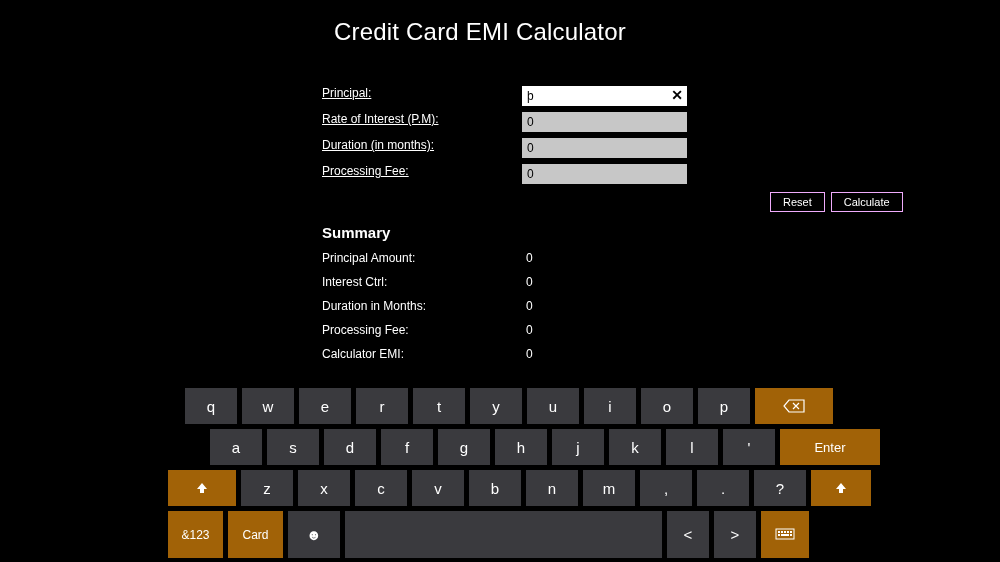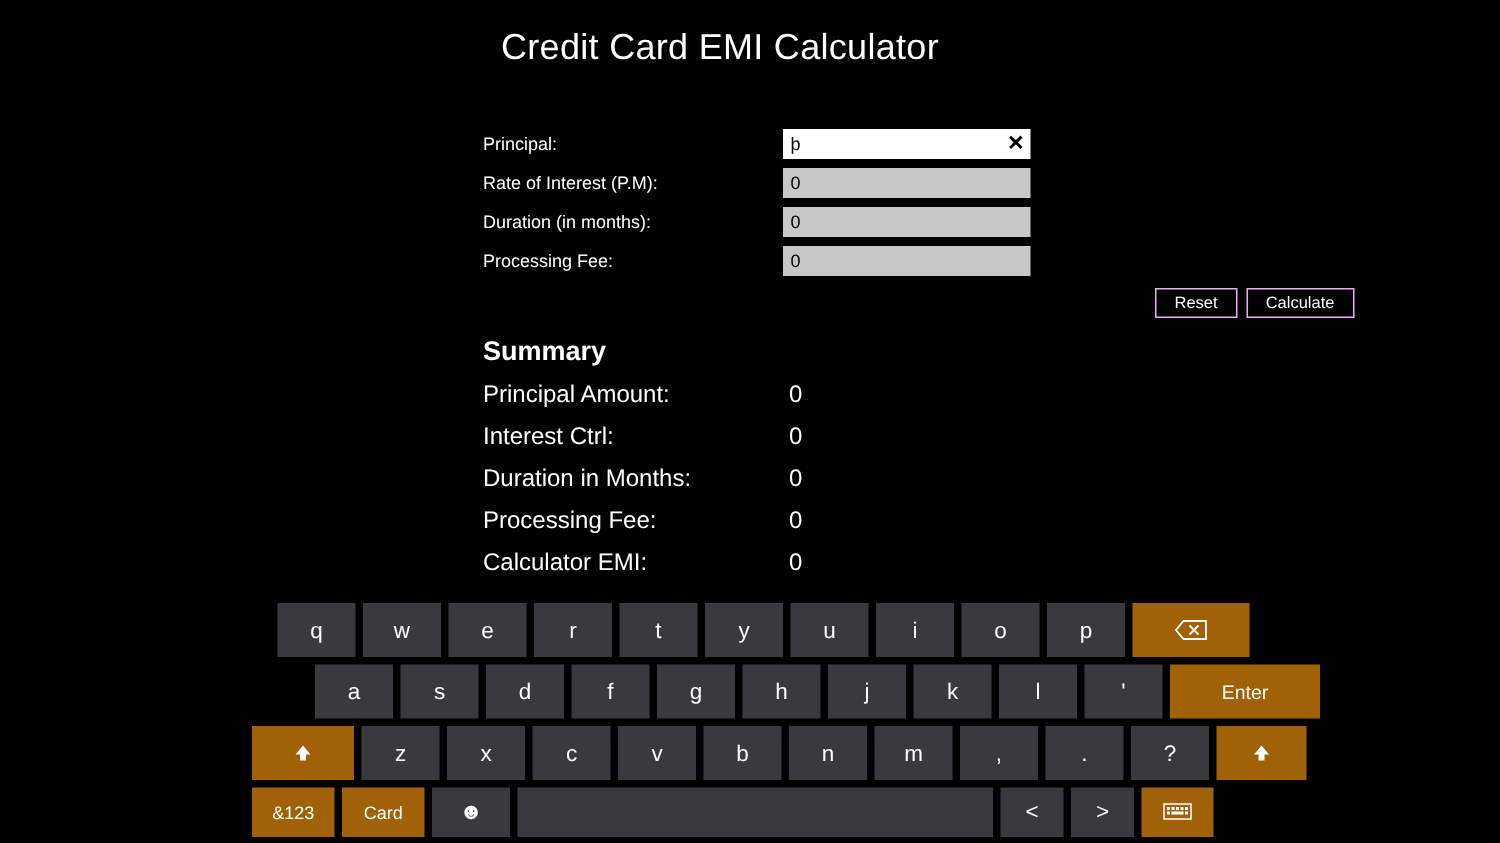--- a/index.html
+++ b/index.html
@@ -19,23 +19,23 @@
   font-size: 24px;
   font-weight: 300;
   letter-spacing: 0.2px;
   margin-left: 12px;
 }
 .form-area {
   padding: 40px 0 0 322px;
 }
 .row {
   display: flex;
-  align-items: center;
   margin-bottom: 6px;
   font-size: 12px;
+  text-decoration: underline;
 }
 .row .label {
   width: 200px;
 }
 .row .input-wrap {
   width: 165px;
   position: relative;
 }
 .row input {
   width: 165px;
@@ -69,28 +69,28 @@
   color: #fff;
   border: 1px solid #f0abfc;
   font-size: 11px;
   padding: 3px 12px;
   cursor: pointer;
 }
 .summary {
   padding: 12px 0 0 322px;
 }
 .summary h3 {
-  font-size: 18px;
+  font-size: 15px;
   font-weight: bold;
   margin-bottom: 10px;
 }
 .srow {
   display: flex;
   align-items: center;
-  font-size: 16px;
+  font-size: 12px;
   margin-bottom: 10px;
 }
 .srow .slabel { width: 204px; }
 .srow .svalue { }
 
 
 .keyboard {
   position: absolute;
   bottom: 0;
   left: 0;
@@ -125,21 +125,21 @@
 .w-space { width: 317px; }
 .w-ctrl { width: 55px; }
 .w-sym { width: 55px; }
 .w-arrow { width: 42px; }
 .w-last { width: 48px; }
 
 .krow.r1 { padding-left: 185px; }
 .krow.r2 { padding-left: 210px; }
 .krow.r3 { padding-left: 168px; }
 .krow.r4 { padding-left: 168px; padding-bottom: 4px; margin-bottom: 0; }
-.krow.r4 .key { height: 33px; }
+.krow.r4 .key { height: 47px; }
 
 svg { display: block; }
 </style>
 </head>
 <body>
 
 <div class="header">
   <h1>Credit Card EMI Calculator</h1>
 </div>
 

